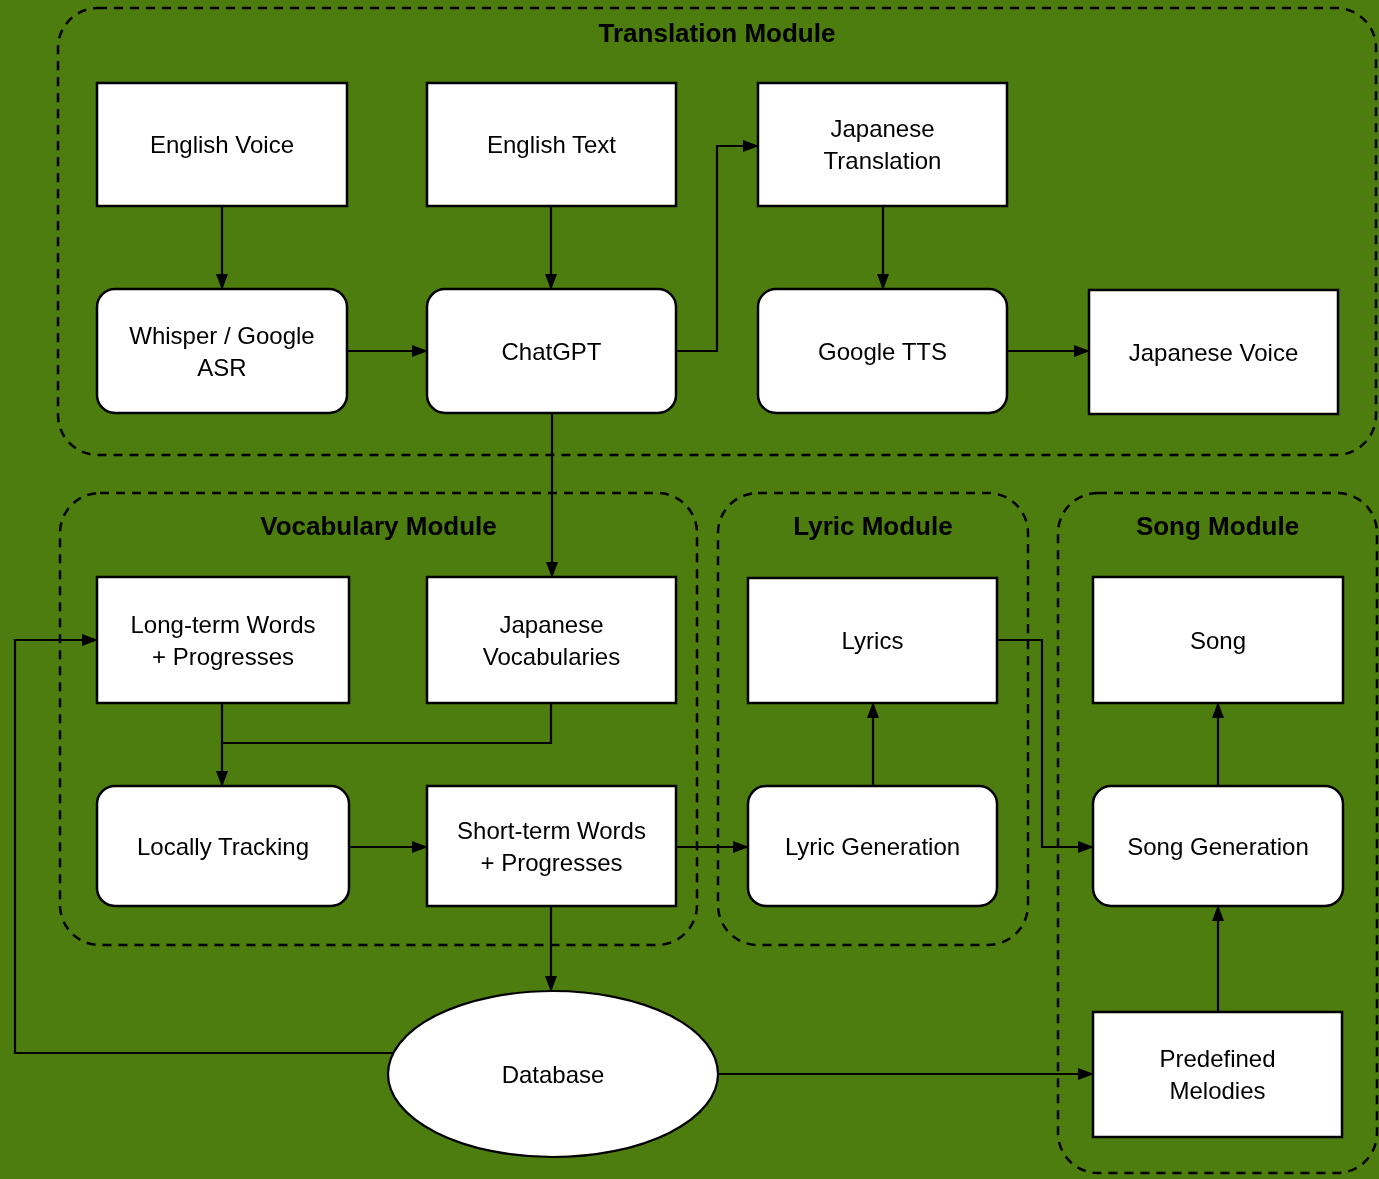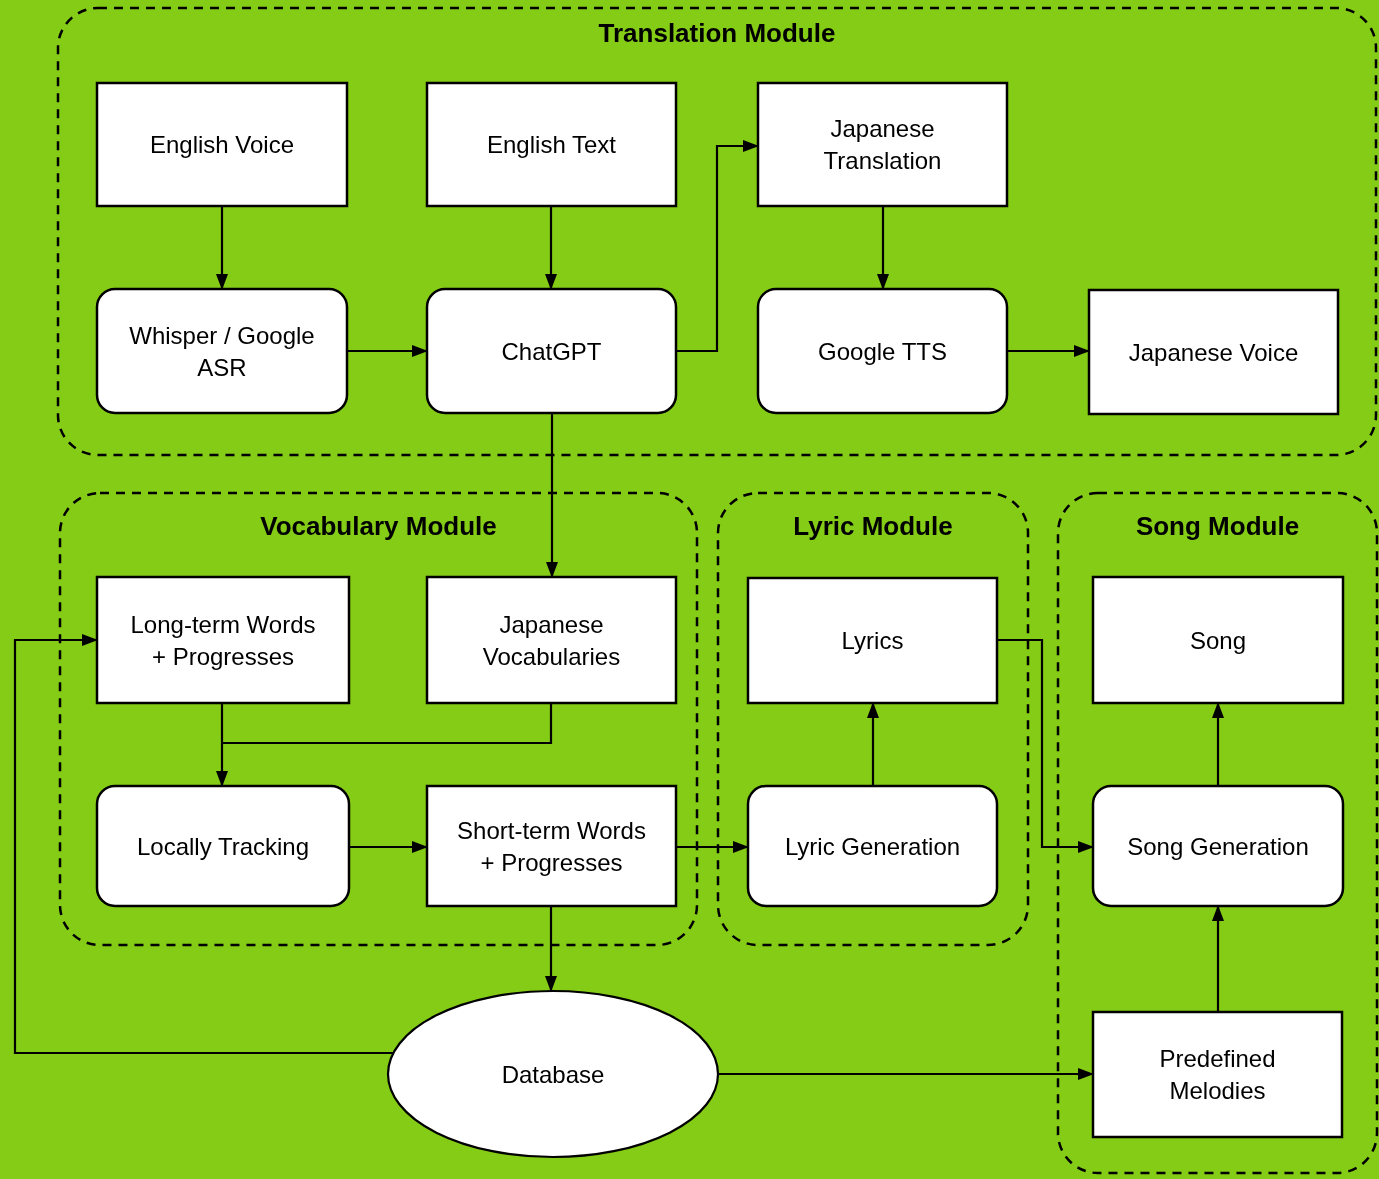--- a/index.html
+++ b/index.html
@@ -8,21 +8,21 @@
     background: #ffffff;
     width: 1379px;
     height: 1179px;
     overflow: hidden;
     font-family: "Liberation Sans", sans-serif;
   }
   #diagram-wrap {
     position: relative;
     width: 1379px;
     height: 1179px;
-    background: #84cc16;
+    background: #4d7c0f;
   }
   svg {
     display: block;
   }
   svg text {
     font-family: "Liberation Sans", sans-serif;
     fill: #000000;
   }
   .node-label { font-size: 24px; }
   .module-title { font-size: 26px; font-weight: bold; }

